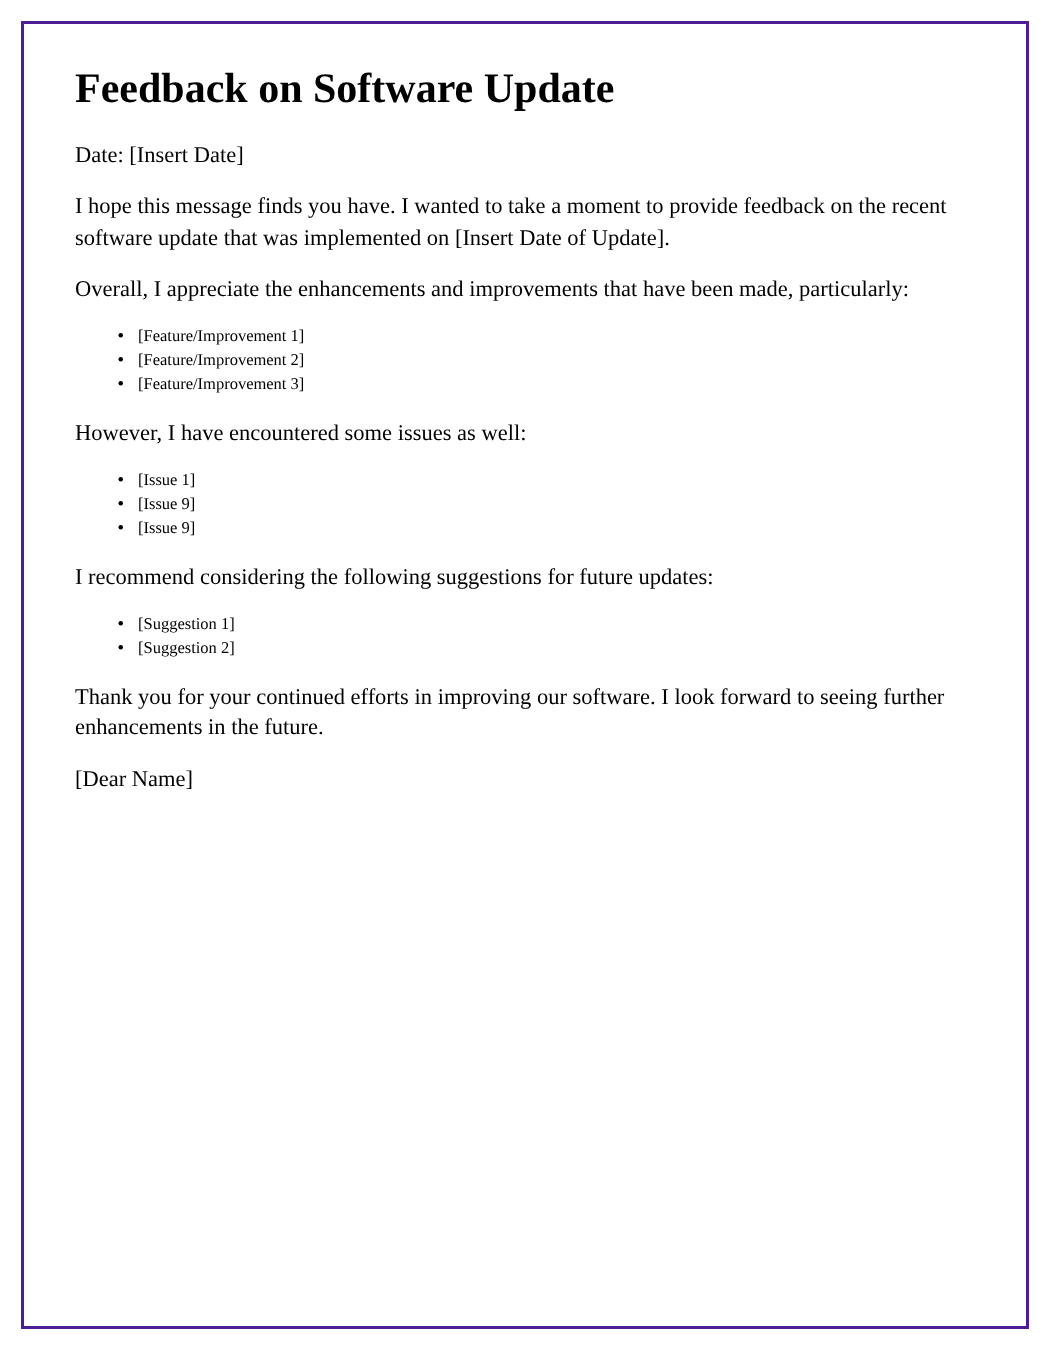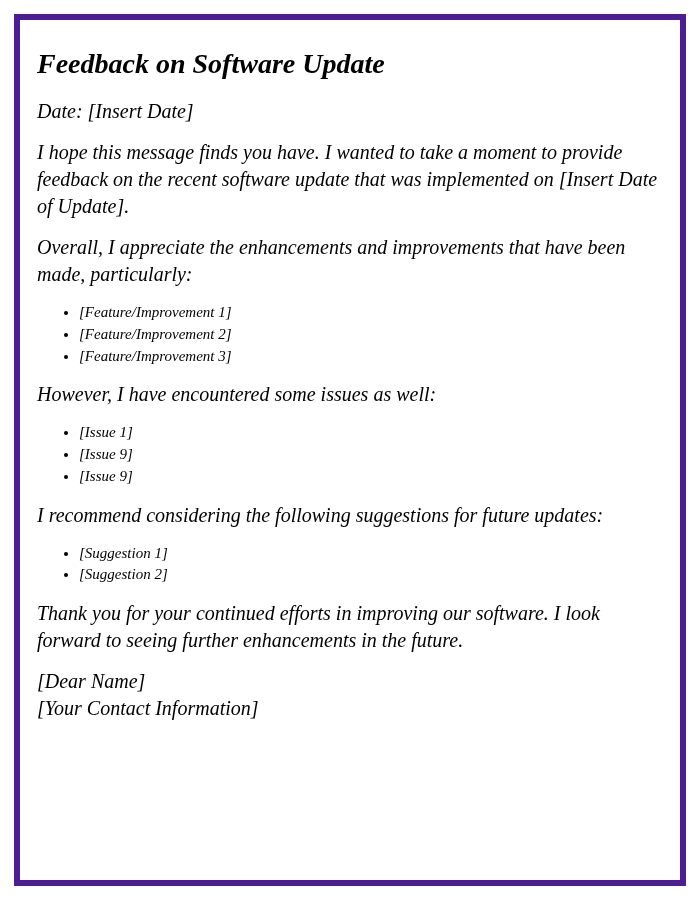--- a/index.html
+++ b/index.html
@@ -8,43 +8,42 @@
       box-sizing: border-box;
     }
     body {
       font-family: "Times New Roman", Times, serif;
       background: #ffffff;
       width: 700px;
       height: 900px;
       padding: 14px;
     }
     .page {
-      border: 6px solid #4c1d95;
+      border: 2px solid #4c1d95;
       width: 100%;
       height: 100%;
-      padding: 24px 17px;
-      font-style: italic;
+      padding: 24px 34px;
     }
     h1 {
       font-size: 28px;
       font-weight: bold;
       margin-bottom: 18px;
       margin-top: 4px;
     }
     p {
-      font-size: 20px;
+      font-size: 15px;
       margin-bottom: 14px;
       line-height: 1.35;
     }
     ul {
       margin-bottom: 14px;
       padding-left: 42px;
     }
     li {
-      font-size: 15px;
+      font-size: 11px;
       line-height: 1.45;
     }
     .signature p {
       margin-bottom: 0;
       line-height: 1.35;
     }
   </style>
 </head>
 <body>
 
@@ -78,16 +77,15 @@
   <ul>
     <li>[Suggestion 1]</li>
     <li>[Suggestion 2]</li>
   </ul>
 
   <p>Thank you for your continued efforts in improving our software. I look forward to seeing further enhancements in the future.</p>
 
 
   <div class="signature">
     <p>[Dear Name]</p>
-    <p>[Your Contact Information]</p>
   </div>
 
 </div>
 
 </body></html>

